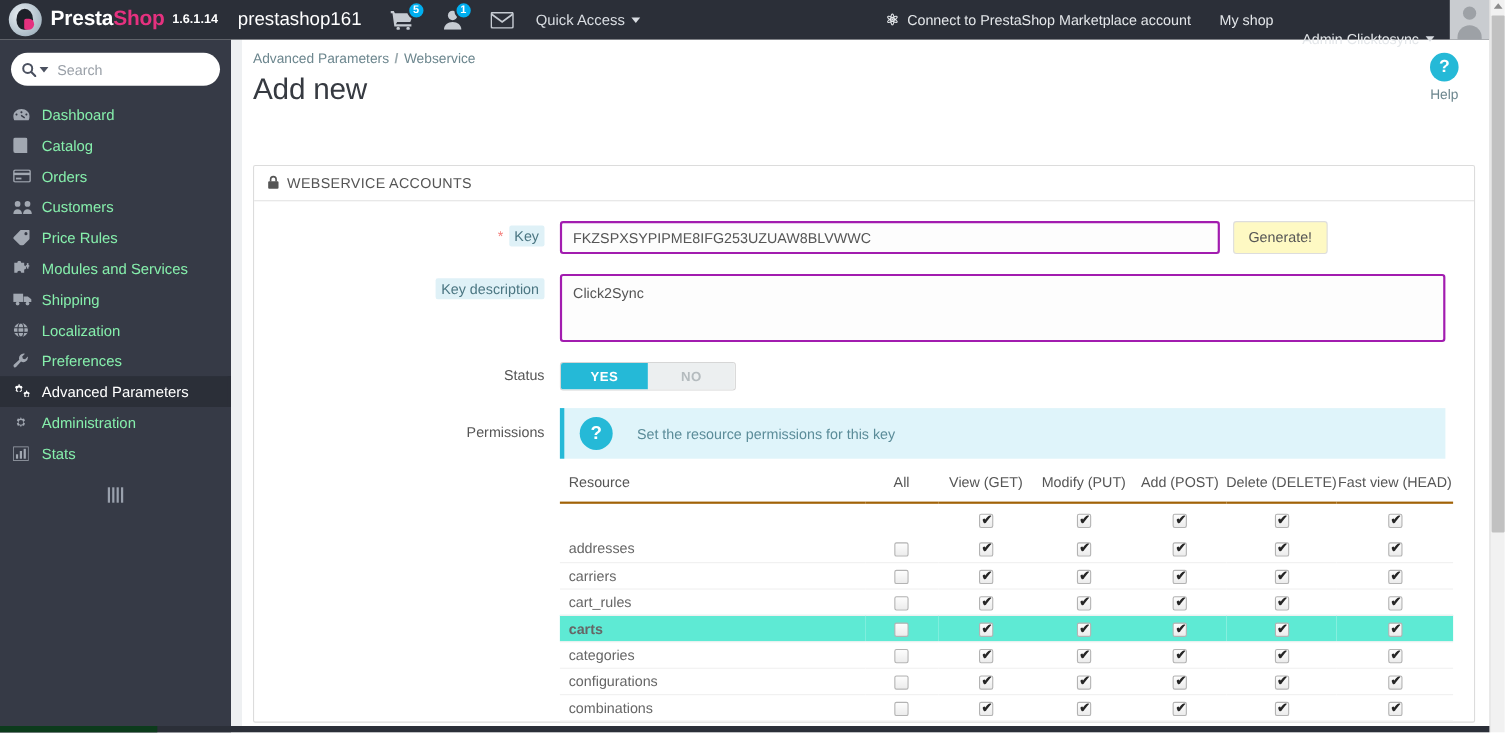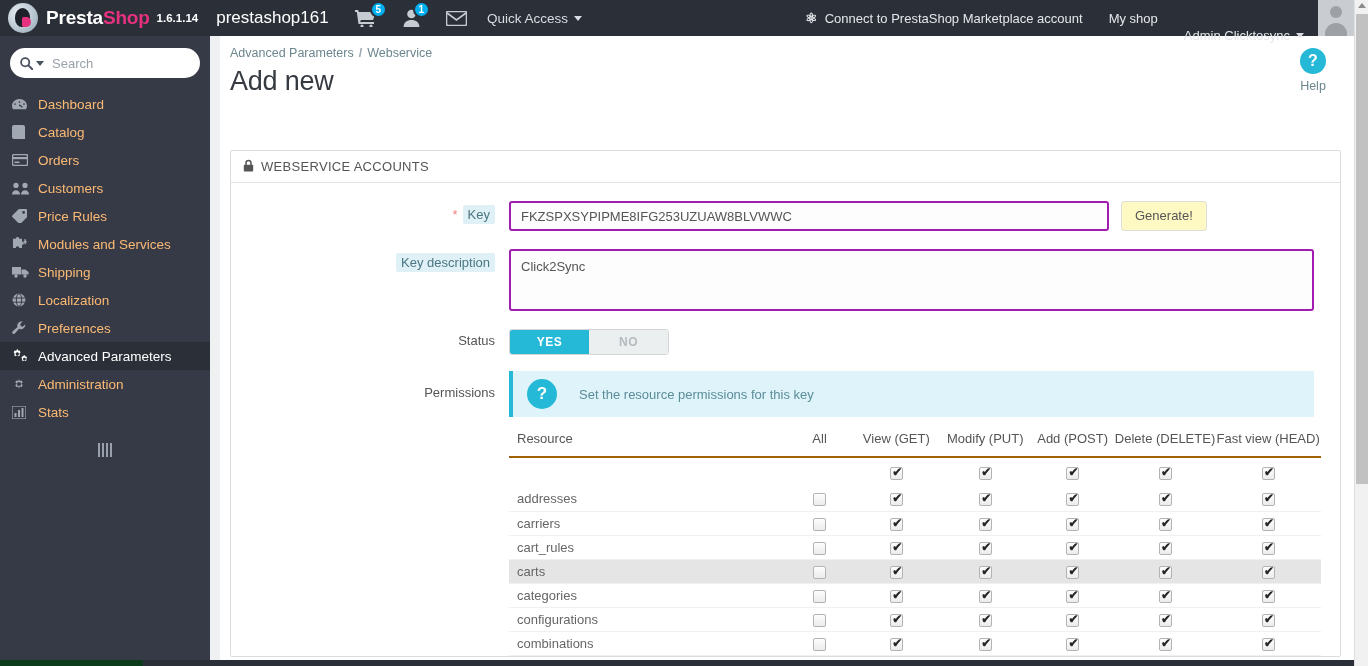--- a/index.html
+++ b/index.html
@@ -83,21 +83,21 @@
     border-left:4px solid transparent;border-right:4px solid transparent;border-top:5px solid #4b5160;}
   .search-box input {
     border:none; outline:none; flex:1; font-size:13px; color:#555;
     font-family:"Liberation Sans", sans-serif; background:transparent;
   }
   .search-box input::placeholder { color:#9aa0a8; }
 
   .menu { margin-top:4px; }
   .menu-item {
     display:flex; align-items:center; height:28px; padding-left:12px;
-    color:#fdba74; font-size:13.5px; cursor:pointer; position:relative;
+    color:#86efac; font-size:13.5px; cursor:pointer; position:relative;
   }
   .menu-item .mi-ico { width:26px; display:flex; align-items:center; color:#a2a8b2; font-size:13px;}
   .menu-item.active { background:#2b2f38; color:#ffffff; }
   .menu-item.active .mi-ico { color:#ffffff; }
   .menu-item.active::after{
     content:""; position:absolute; right:0; top:0; width:3px; height:28px; background:#2b2f38;
   }
   .collapse-handle {
     margin: 16px auto 0 auto; width:24px; height:16px;
     display:flex; justify-content:center; align-items:center; gap:2px; cursor:pointer;
@@ -190,21 +190,21 @@
   table.perm th {
     font-weight:normal; font-size:13px; color:#555; text-align:center;
     padding:0 0 10px 0; border-bottom:2px solid #a16207; white-space:nowrap;
   }
   table.perm th.res { text-align:left; padding-left:8px; }
   table.perm td {
     font-size:13px; color:#666; text-align:center; height:24px;
     border-bottom:1px solid #f0f0f0;
   }
   table.perm td.res { text-align:left; padding-left:8px; }
-  table.perm tr.hl td { background:#e5e5e5; }
+  table.perm tr.hl td { background:#5eead4;font-weight:bold; }
   table.perm tr.head-all td { border-bottom:none; height:30px; }
 
   .cb {
     display:inline-block; width:13px; height:13px; border:1px solid #b3b3b3;
     background:linear-gradient(#fdfdfd,#ececec); border-radius:2px; position:relative;
     vertical-align:middle; cursor:pointer;
   }
   .cb.checked::after{
     content:"✔"; position:absolute; left:0px; top:-3px; width:13px;
     font-size:12px; color:#262626; line-height:15px; text-align:center; font-weight:bold;

